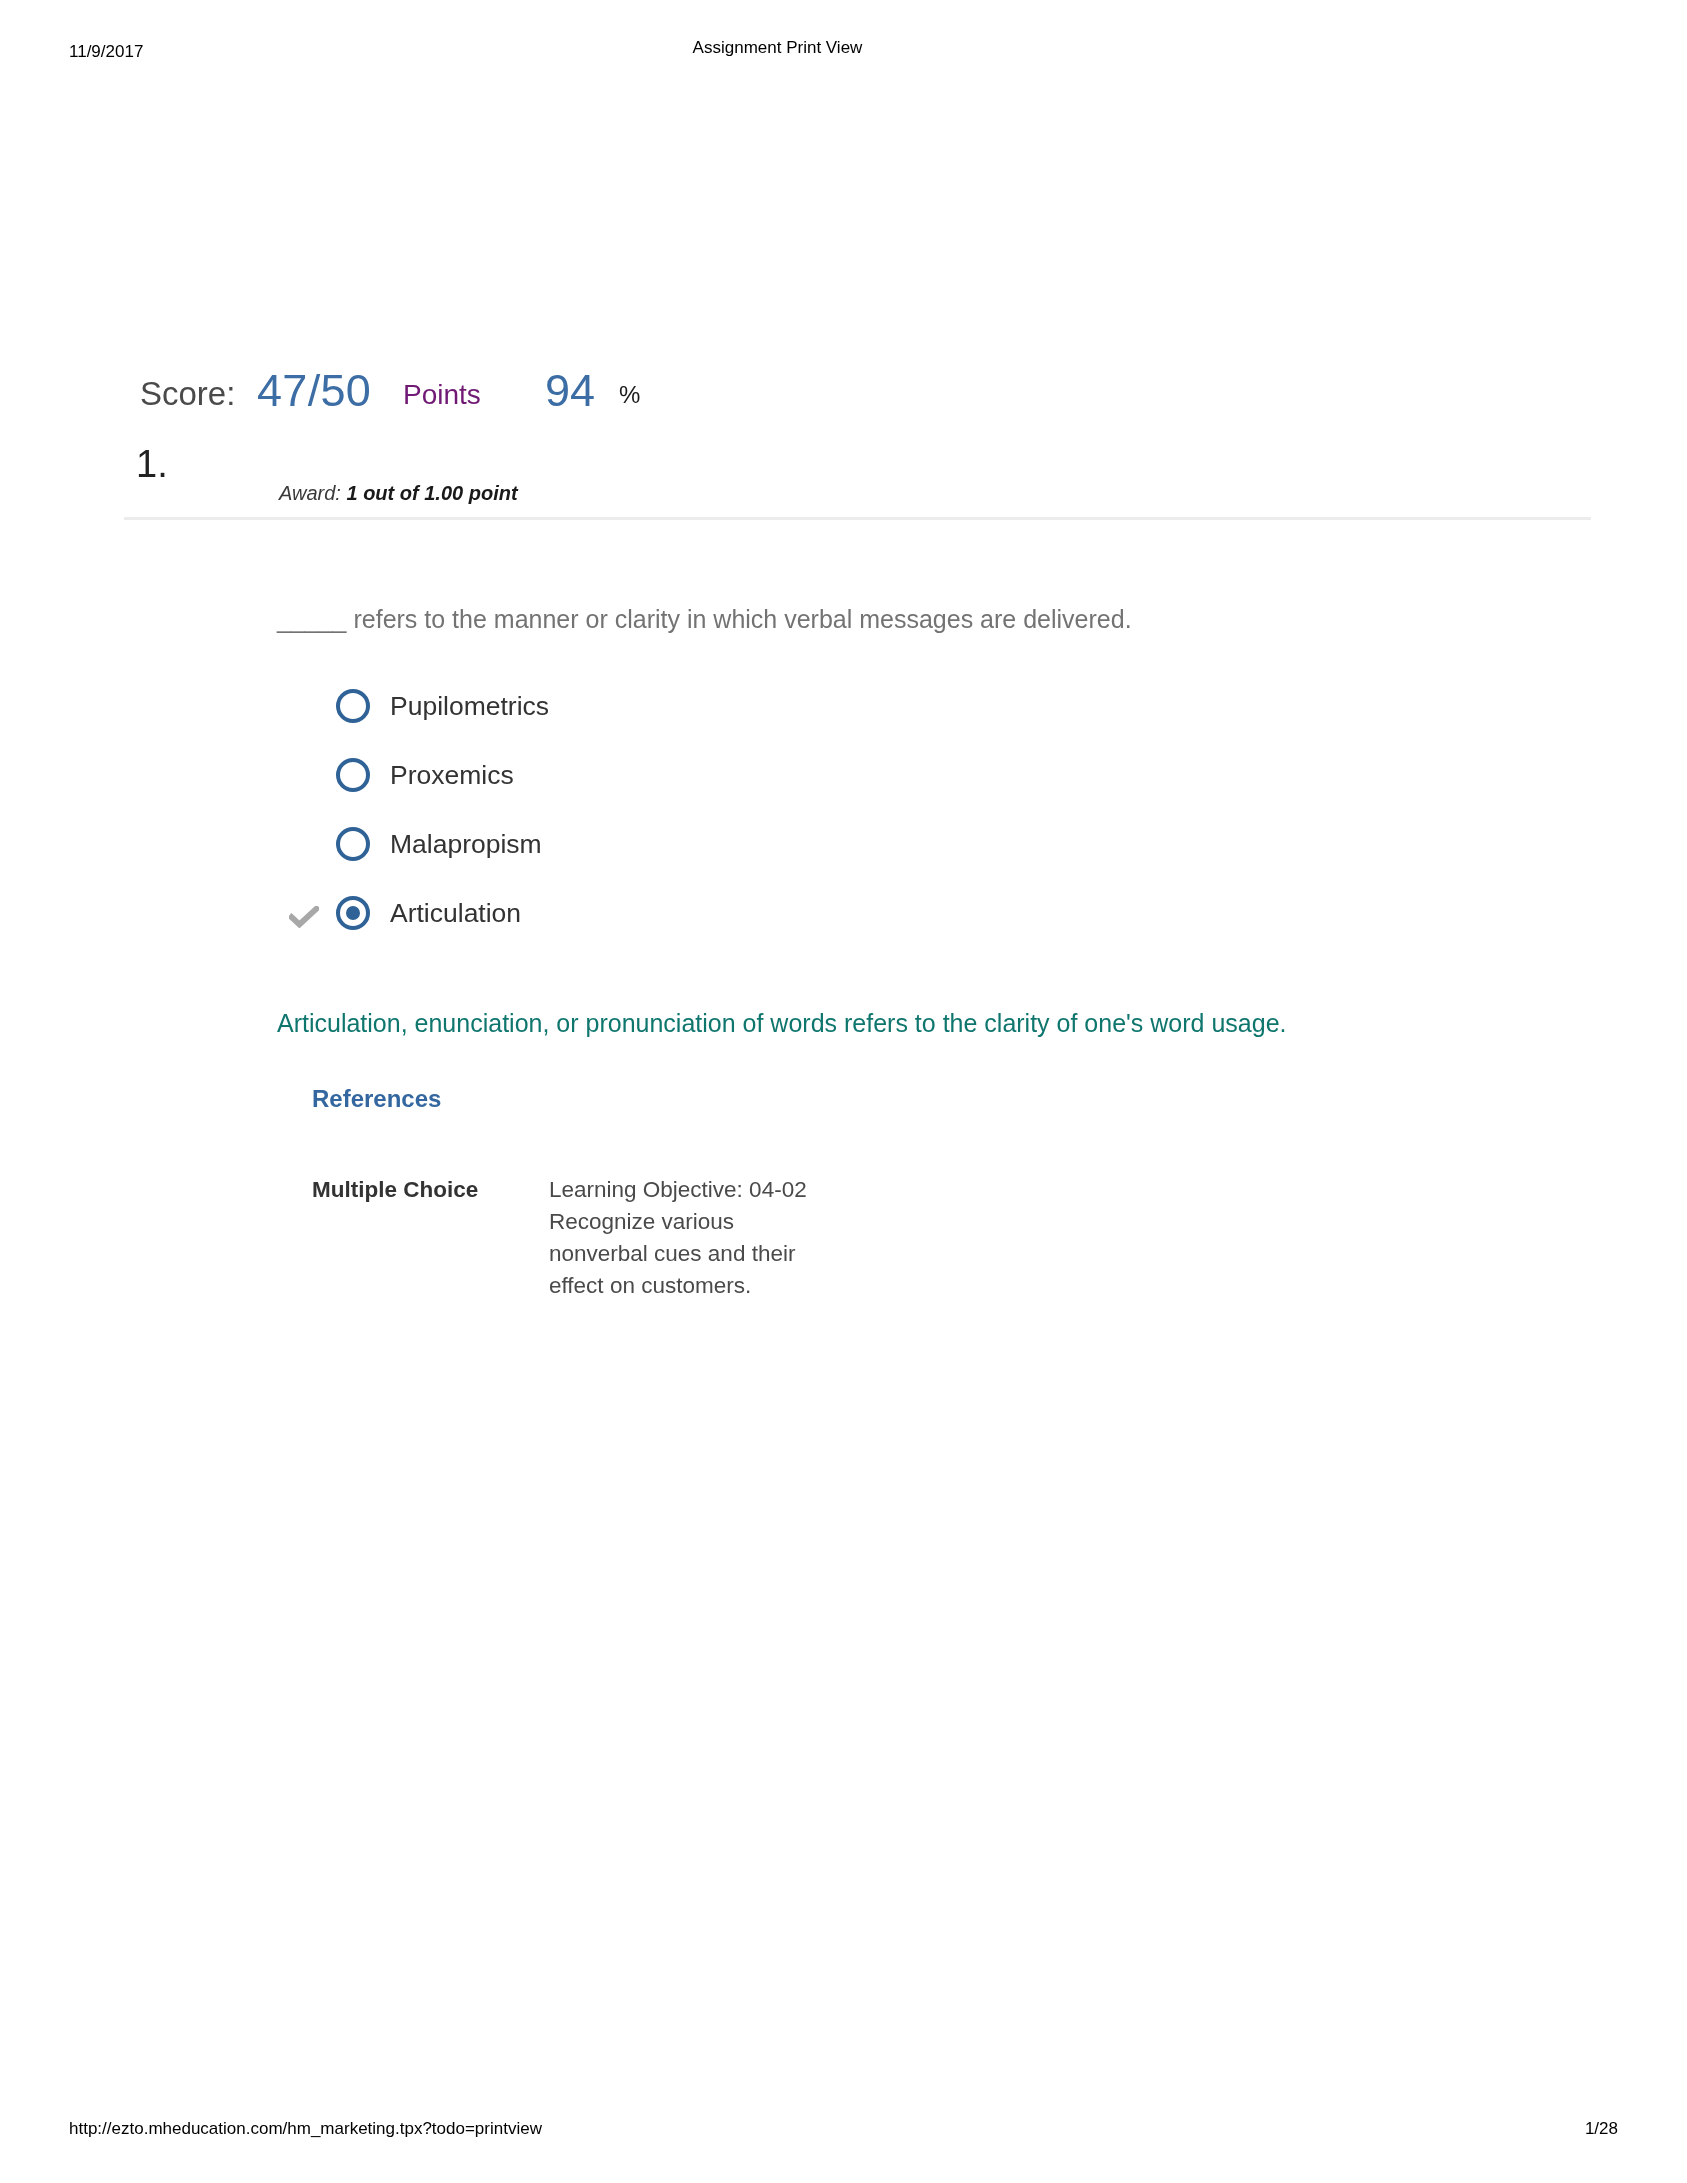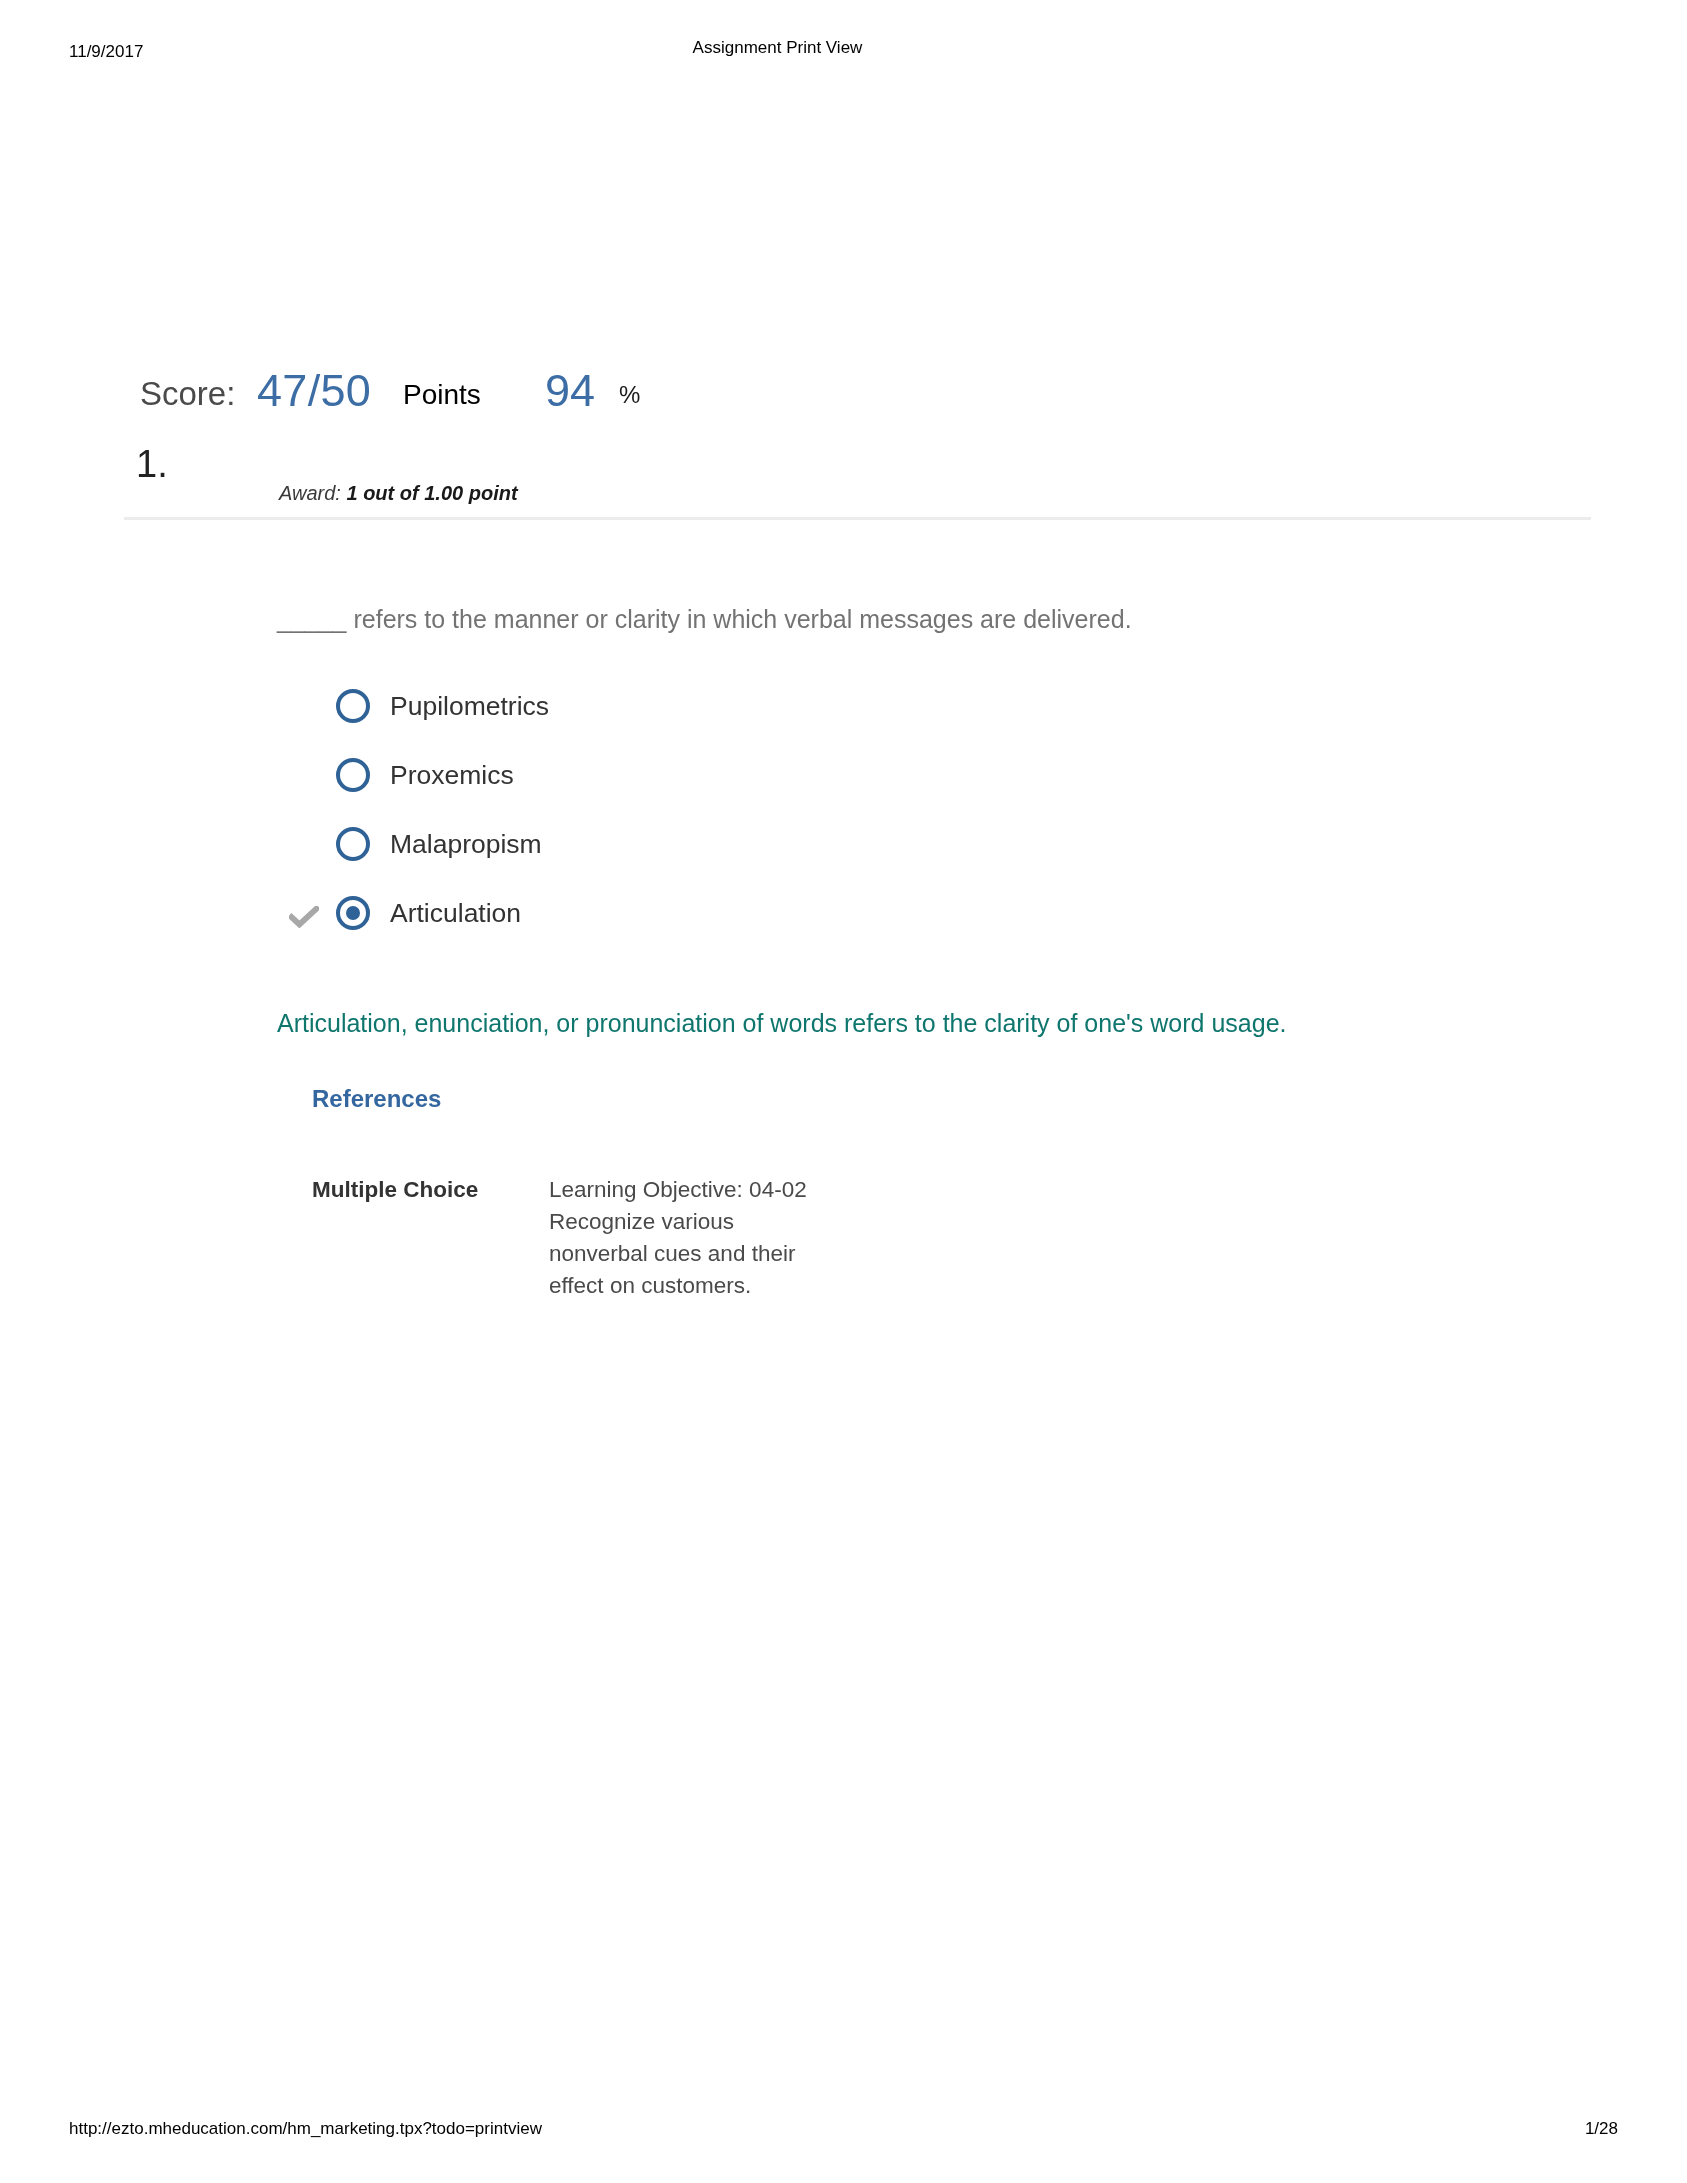--- a/index.html
+++ b/index.html
@@ -92,21 +92,21 @@
     font-size: 45px;
     color: #3c6da4;
     line-height: 1;
     letter-spacing: 0.3px;
   }
   .score-points {
     position: absolute;
     left: 361px;
     bottom: 1.3px;
     font-size: 28px;
-    color: #000000;
+    color: #701a75;
     line-height: 1;
   }
   .score-pct {
     position: absolute;
     left: 503px;
     bottom: -2.6px;
     font-size: 45px;
     color: #3c6da4;
     line-height: 1;
   }

